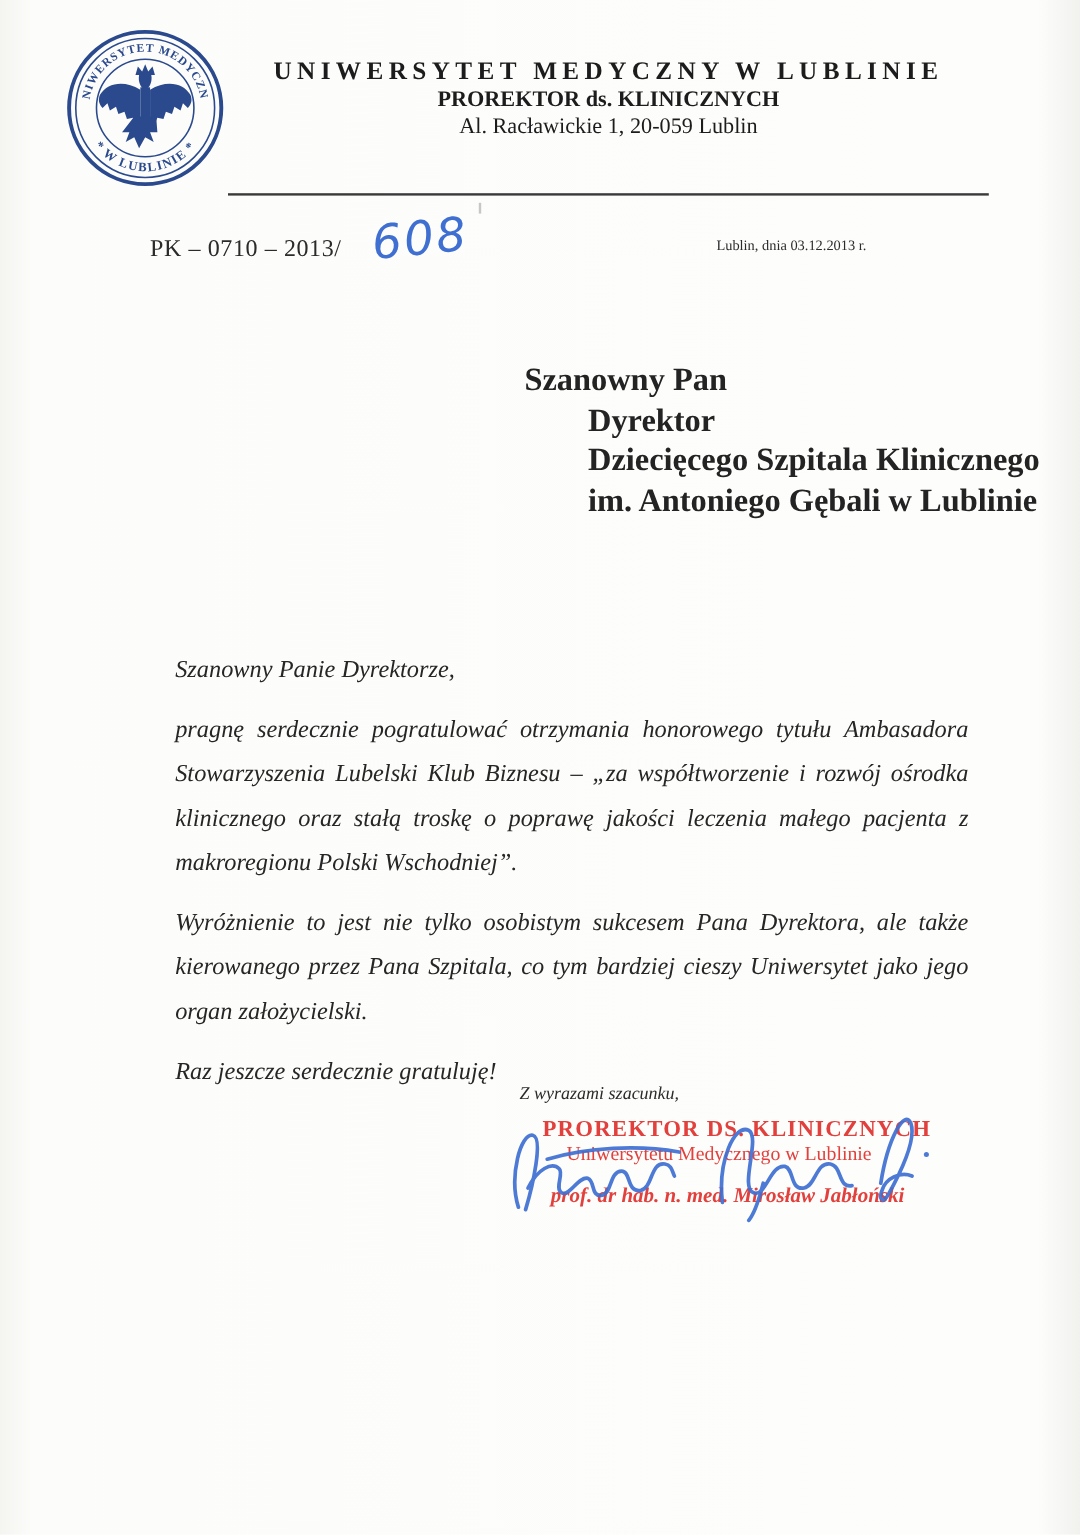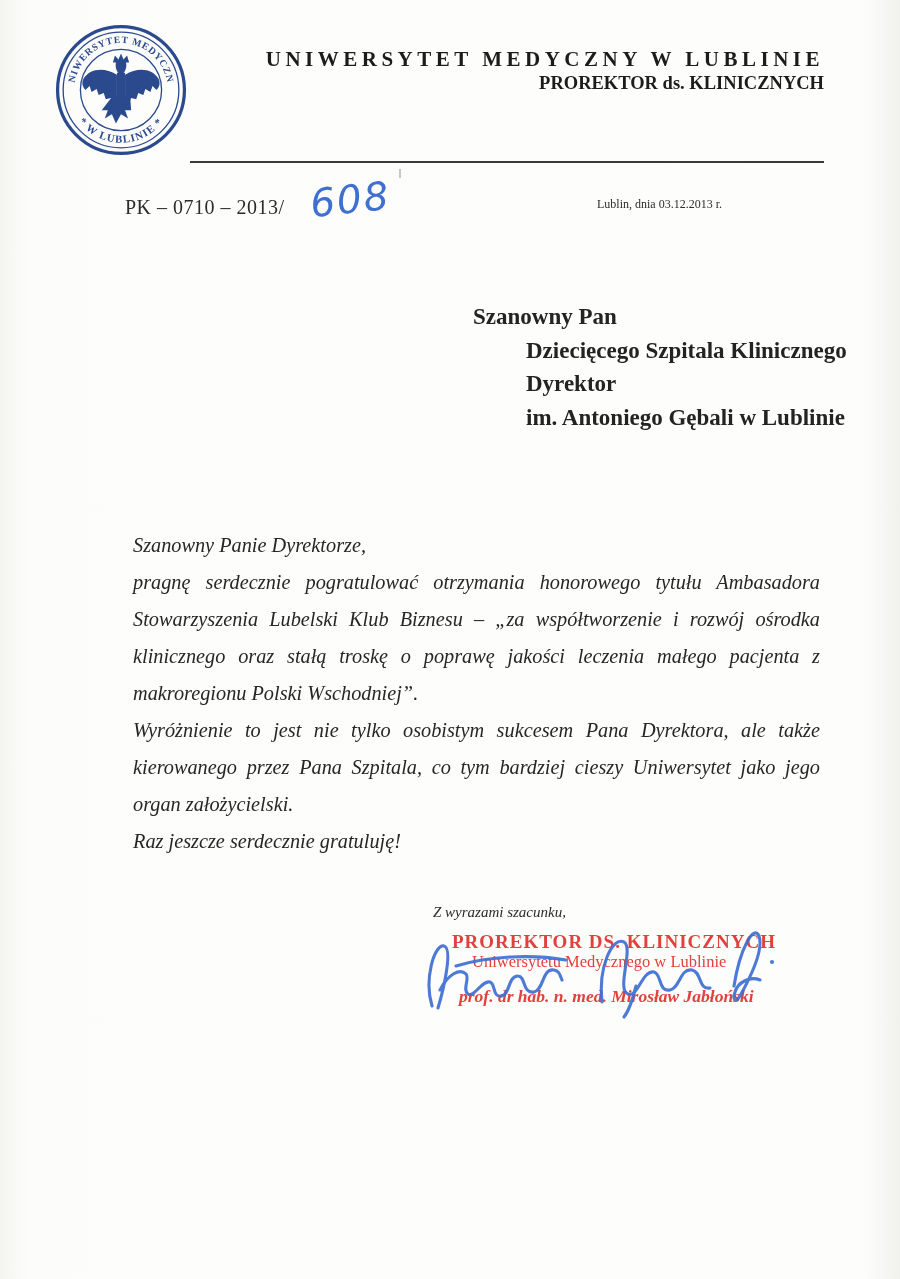--- a/index.html
+++ b/index.html
@@ -8,43 +8,43 @@
     width: 900px;
     height: 1279px;
     background: linear-gradient(90deg, #f4f4f1 0%, #fcfcfa 3%, #fdfdfc 96%, #f1f1ee 100%);
     font-family: "Liberation Serif", serif;
     color: #2b2b2b;
     overflow: hidden;
   }
 
   
   .seal { position:absolute; left:53px; top:22px; width:136px; height:136px; }
-  .lh-text { position:absolute; left:190px; top:46px; width:634px; text-align:right; color:#1c1c1c; }
+  .lh-text { position:absolute; left:190px; top:46px; width:634px; text-align:center; color:#1c1c1c; }
   .lh-univ   { font-size:21px; font-weight:bold; letter-spacing:4.5px; line-height:26px; }
   .lh-office { font-size:18.5px; font-weight:bold; line-height:23px; }
   .lh-addr, .lh-tel, .lh-email { font-size:18.5px; line-height:22px; }
   .lh-rule { position:absolute; left:190px; top:161px; width:634px; height:2px; background:#3a3a3a; }
   .scan-artifact { position:absolute; left:399px; top:169px; width:2px; height:9px; background:#9a9a9a; opacity:.55; }
 
   
   .ref-printed { position:absolute; left:125px; top:196px; font-size:20px; letter-spacing:.5px; }
   .ref-hand {
     position:absolute; left:310px; top:177px;
     font-family:"DejaVu Sans", sans-serif; font-style:italic;
     font-size:39px; color:#3f6fd1; transform:rotate(-6deg); letter-spacing:2px;
   }
   .dateline { position:absolute; left:597px; top:197px; font-size:12px; }
 
   
-  .recipient { position:absolute; left:437px; top:300px; font-size:23px; font-weight:bold; line-height:33.5px; color:#232323;margin-left:36px; }
+  .recipient { position:absolute; left:437px; top:300px; font-size:27px; font-weight:bold; line-height:33.5px; color:#232323; }
   .recipient .indent { margin-left:53px; }
 
   
   .body-block { position:absolute; left:133px; top:527px; width:687px; font-size:20.3px; line-height:37px; color:#262626; }
-  .body-block p { margin:0;font-style:italic; }
+  .body-block p { margin:13px;font-style:italic; }
   .greeting { font-style:italic; }
   .justify { text-align:justify; }
 
   
   .valediction { position:absolute; left:433px; top:904px; font-size:15px; font-style:italic; }
   .stamp { color:#e2403c; }
   .stamp-l1 { position:absolute; left:452px; top:931px; font-size:19px; font-weight:bold; letter-spacing:1px; }
   .stamp-l2 { position:absolute; left:472px; top:952px; font-size:16.5px; }
   .stamp-l3 { position:absolute; left:459px; top:986px; font-size:17.5px; font-weight:bold; font-style:italic; }
   .signature { position:absolute; left:420px; top:916px; width:360px; height:108px; }
@@ -77,32 +77,33 @@
       <path d="M63,52 C50,44 36,46 30,56 c-2,4 -1,8 2,11 l4,-4 2,6 5,-3 2,6 5,-2 2,6 5,-1 2,5 4,0 z"></path>
       <path d="M71,52 C84,44 98,46 104,56 c2,4 1,8 -2,11 l-4,-4 -2,6 -5,-3 -2,6 -5,-2 -2,6 -5,-1 -2,5 -4,0 z"></path>
       <rect x="63" y="50" width="8" height="26"></rect>
       <path d="M58,74 L48,87 h6 l-3,8 7,-4 4,9 5,-9 7,4 -3,-8 h6 L76,74 z"></path>
     </g>
   </svg>
 
   <div class="lh-text">
     <div class="lh-univ">UNIWERSYTET MEDYCZNY W LUBLINIE</div>
     <div class="lh-office">PROREKTOR ds. KLINICZNYCH</div>
+    <div class="lh-addr">Al. Racławickie 1, 20-059 Lublin</div>
   </div>
   <div class="lh-rule"></div>
   <div class="scan-artifact"></div>
 
   <div class="ref-printed">PK – 0710 – 2013/</div>
   <div class="ref-hand">608</div>
   <div class="dateline">Lublin, dnia 03.12.2013 r.</div>
 
   <div class="recipient">
     <div>Szanowny Pan</div>
+    <div class="indent">Dyrektor</div>
     <div class="indent">Dziecięcego Szpitala Klinicznego</div>
-    <div class="indent">Dyrektor</div>
     <div class="indent">im. Antoniego Gębali w Lublinie</div>
   </div>
 
   <div class="body-block">
     <p class="greeting">Szanowny Panie Dyrektorze,</p>
     <p class="justify">pragnę serdecznie pogratulować otrzymania honorowego tytułu Ambasadora Stowarzyszenia Lubelski Klub Biznesu – „za współtworzenie i rozwój ośrodka klinicznego oraz stałą troskę o poprawę jakości leczenia małego pacjenta z makroregionu Polski Wschodniej”.</p>
     <p class="justify">Wyróżnienie to jest nie tylko osobistym sukcesem Pana Dyrektora, ale także kierowanego przez Pana Szpitala, co tym bardziej cieszy Uniwersytet jako jego organ założycielski.</p>
     <p>Raz jeszcze serdecznie gratuluję!</p>
   </div>
 

